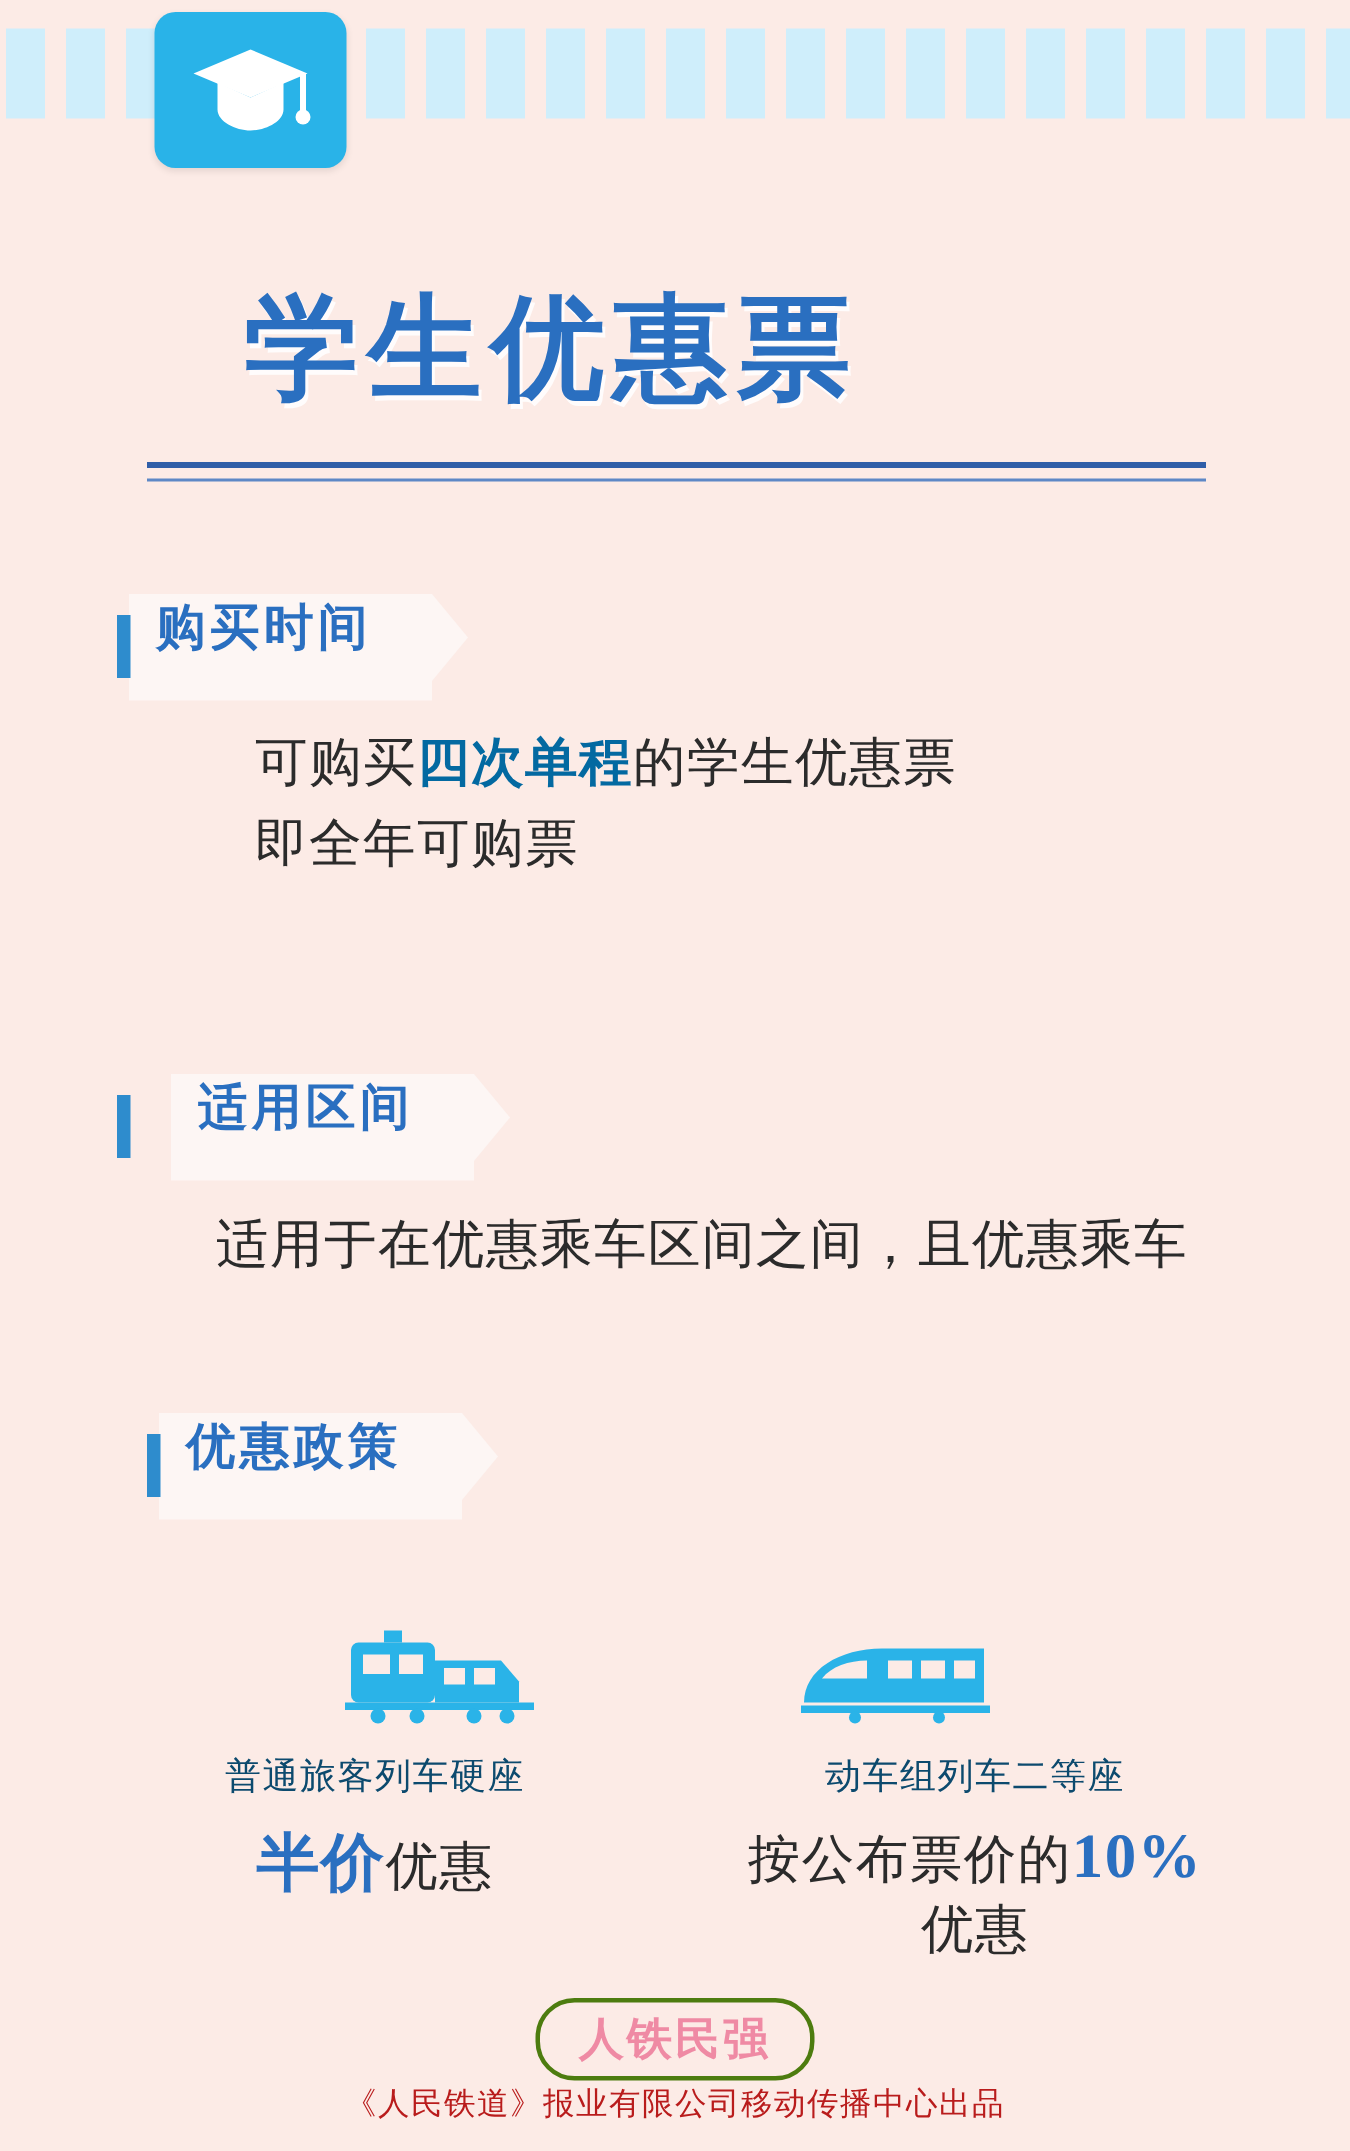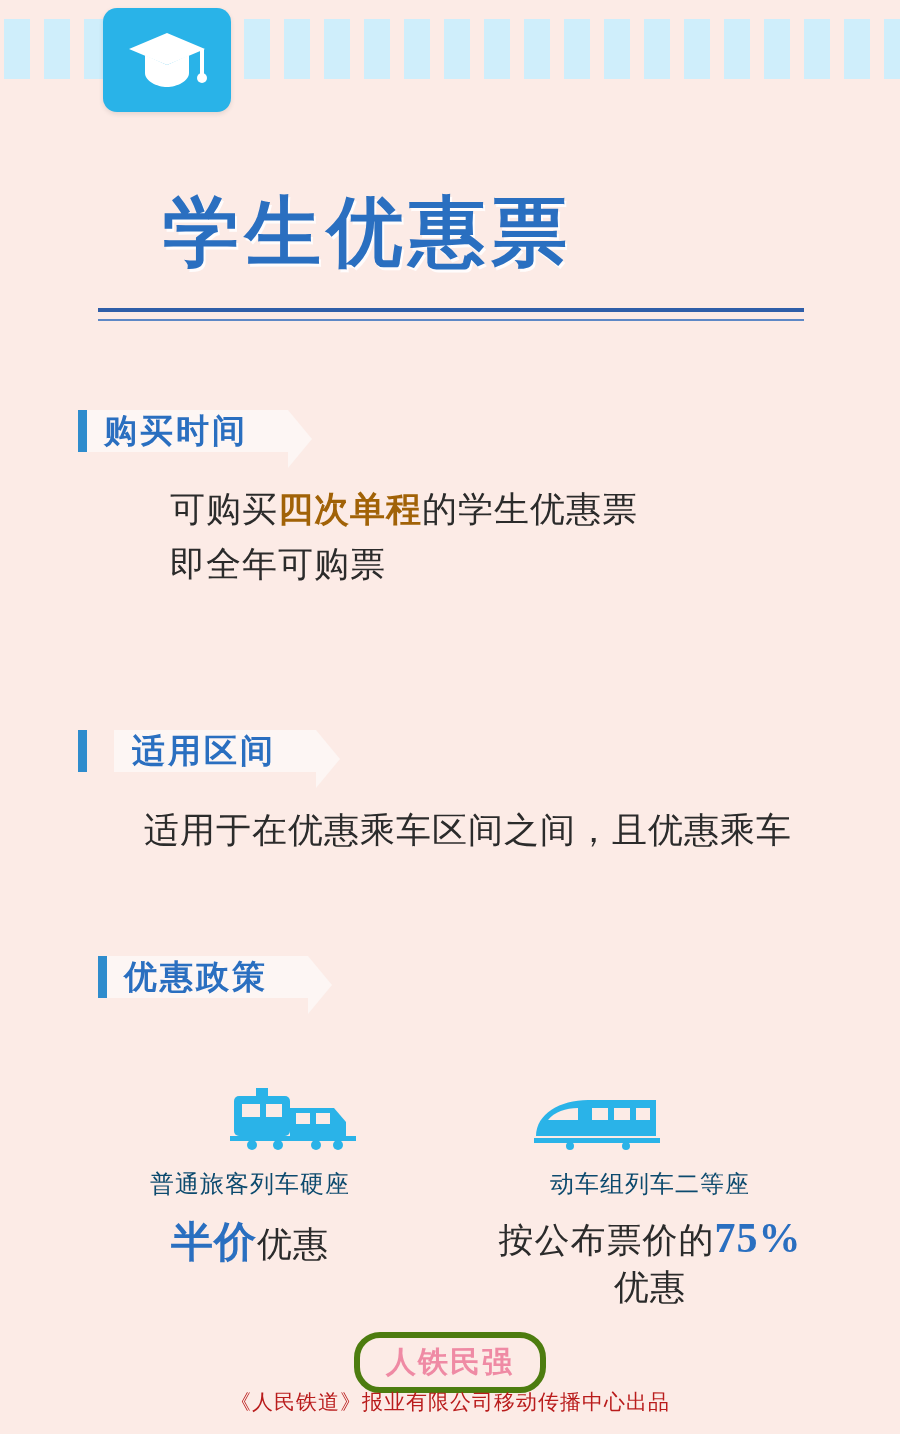--- a/index.html
+++ b/index.html
@@ -93,24 +93,24 @@
   .sec-head .bar {
     width: 9px;
     height: 42px;
     background: #2e8ccd;
     flex: 0 0 auto;
     position: relative;
     z-index: 3;
   }
   .sec-head .plate {
     position: relative;
-    height: 42px;
+    height: 71px;
     background: #fdf6f4;
     display: flex;
-    align-items: center;
+    align-items: flex-start;
     padding: 0 40px 0 18px;
     margin-left: -1px;
   }
   .sec-head .plate:after {
     content: "";
     position: absolute;
     right: -24px;
     top: 0;
     width: 0;
     height: 0;
@@ -129,21 +129,21 @@
 
   
   .para {
     position: absolute;
     color: #2b2b2b;
     font-size: 35px;
     line-height: 54px;
     letter-spacing: 1px;
   }
   .hl {
-    color: #a16207;
+    color: #0369a1;
     font-family: Liberation Serif, serif;
     font-weight: bold;
   }
 
   
   .policy {
     position: absolute;
     top: 1078px;
     left: 0;
     width: 900px;
@@ -186,21 +186,21 @@
   
   .footer-logo {
     position: absolute;
     top: 1332px;
     left: 0;
     width: 900px;
     text-align: center;
   }
   .footer-logo .pill {
     display: inline-block;
-    border: 6px solid #4d7c0f;
+    border: 3px solid #4d7c0f;
     border-radius: 26px;
     padding: 4px 26px;
     color: #ef8aa4;
     font-family: "DejaVu Serif", "Liberation Serif", serif;
     font-weight: bold;
     font-size: 30px;
     letter-spacing: 2px;
   }
   .footer-text {
     position: absolute;
@@ -328,21 +328,21 @@
   <div class="policy-row">
     <div class="policy-col">
       <div class="policy-label">普通旅客列车硬座</div>
       <div class="policy-value">
         <span class="big">半价</span><span>优惠</span>
       </div>
     </div>
     <div class="policy-col">
       <div class="policy-label">动车组列车二等座</div>
       <div class="policy-value">
-        <span>按公布票价的</span><span class="big">75%</span><span>优惠</span>
+        <span>按公布票价的</span><span class="big">10%</span><span>优惠</span>
       </div>
     </div>
   </div>
 </div>
 
 <div class="footer-logo">
   <span class="pill">人铁民强</span>
 </div>
 <div class="footer-text">《人民铁道》报业有限公司移动传播中心出品</div>
 

